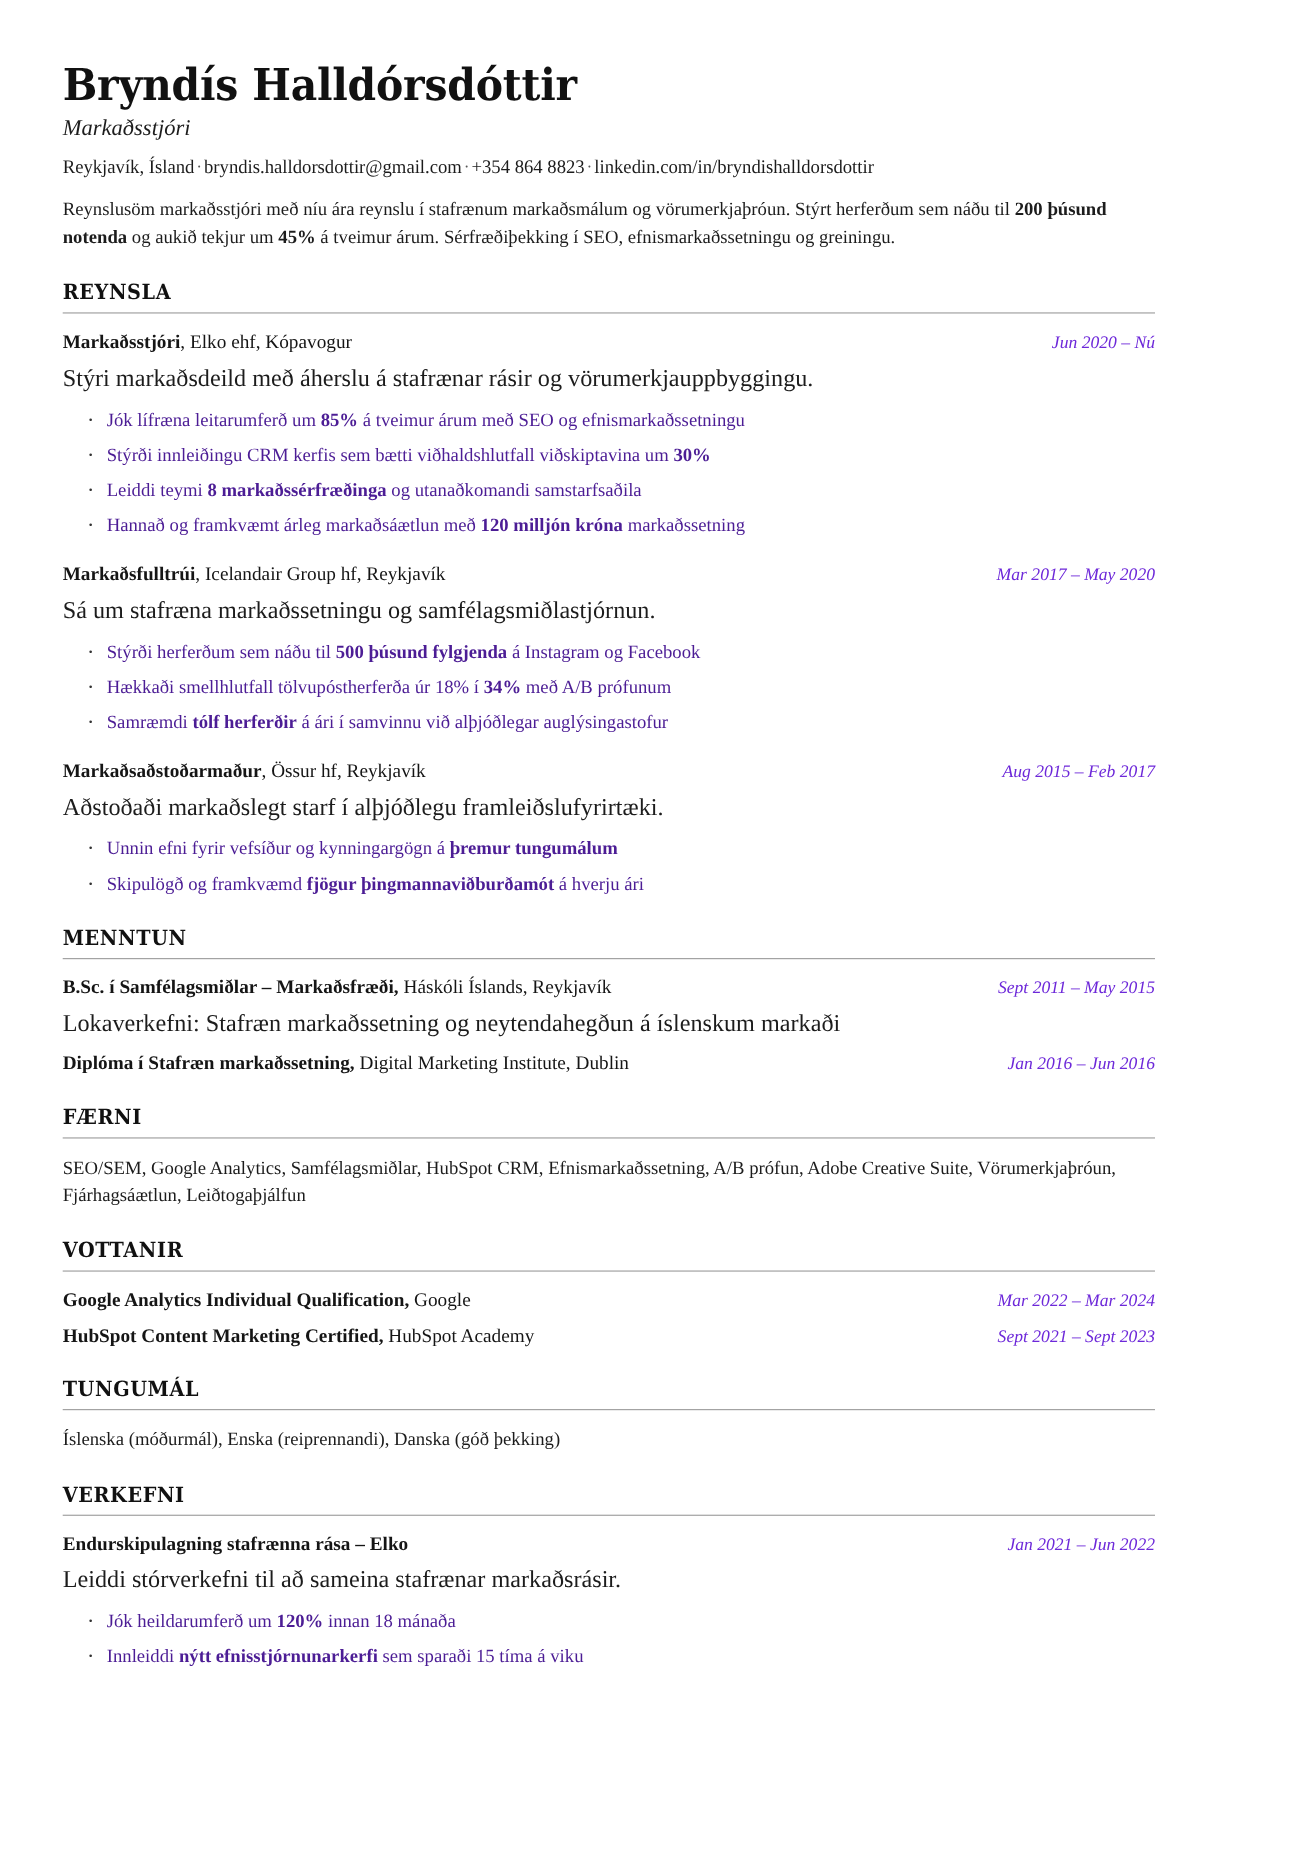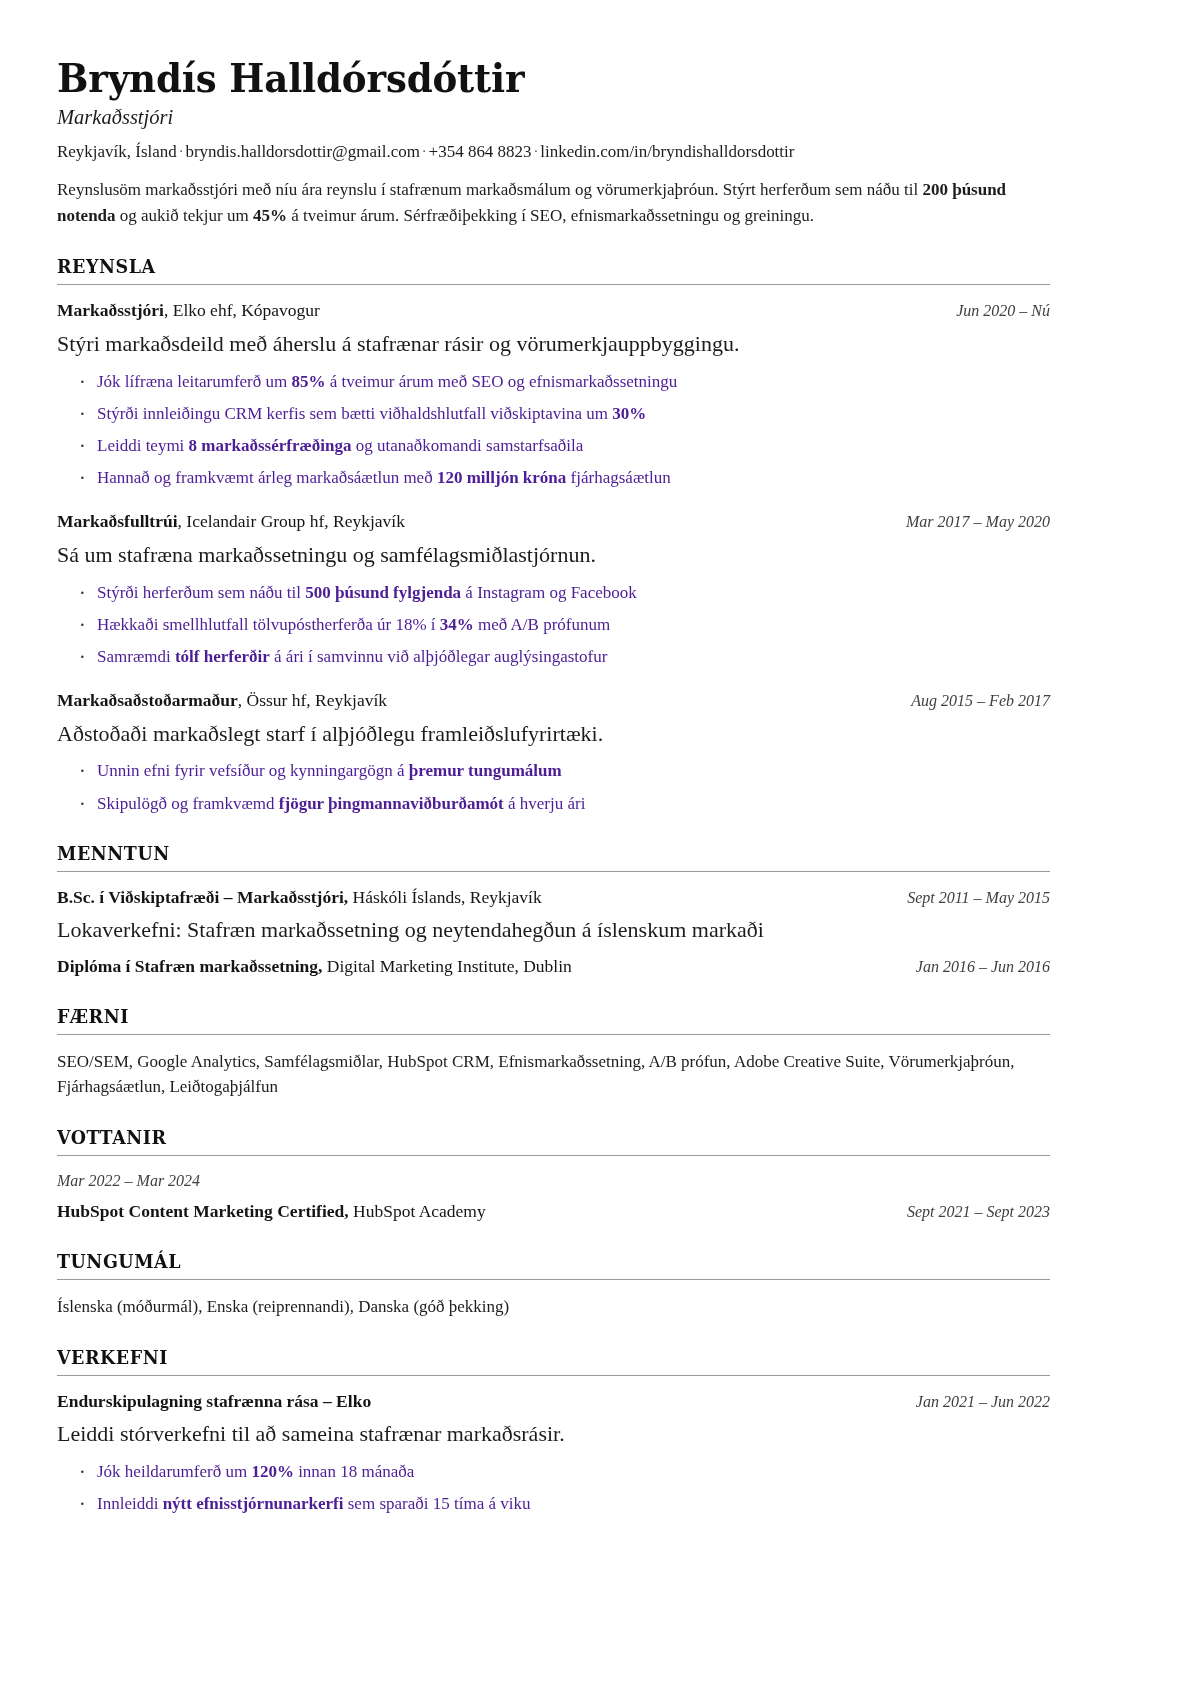--- a/index.html
+++ b/index.html
@@ -102,21 +102,21 @@
     font-size: 17.5px;
     line-height: 1.35;
     color: #151515;
     flex: 1 1 auto;
   }
   .entry-title .role { font-weight: 700; }
   .entry-date {
     font-style: italic;
     font-size: 16px;
     line-height: 1.35;
-    color: #404040;
+    color: #6d28d9;
     white-space: nowrap;
     flex: 0 0 auto;
     text-align: left;
   }
   .entry-sub {
     font-size: 22px;
     line-height: 1.45;
     margin-top: 5px;
     color: #1c1c1c;
   }
@@ -177,21 +177,21 @@
           <div class="entry">
             <div class="entry-head">
               <div class="entry-title"><span class="role">Markaðsstjóri</span><span>, Elko ehf, Kópavogur</span></div>
               <div class="entry-date">Jun 2020 – Nú</div>
             </div>
             <div class="entry-sub">Stýri markaðsdeild með áherslu á stafrænar rásir og vörumerkjauppbyggingu.</div>
             <ul class="bullets">
               <li><span>Jók lífræna leitarumferð um </span><b>85%</b><span> á tveimur árum með SEO og efnismarkaðssetningu</span></li>
               <li><span>Stýrði innleiðingu CRM kerfis sem bætti viðhaldshlutfall viðskiptavina um </span><b>30%</b></li>
               <li><span>Leiddi teymi </span><b>8 markaðssérfræðinga</b><span> og utanaðkomandi samstarfsaðila</span></li>
-              <li><span>Hannað og framkvæmt árleg markaðsáætlun með </span><b>120 milljón króna</b><span> fjárhagsáætlun</span></li>
+              <li><span>Hannað og framkvæmt árleg markaðsáætlun með </span><b>120 milljón króna</b><span> markaðssetning</span></li>
             </ul>
           </div>
           <div class="entry">
             <div class="entry-head">
               <div class="entry-title"><span class="role">Markaðsfulltrúi</span><span>, Icelandair Group hf, Reykjavík</span></div>
               <div class="entry-date">Mar 2017 – May 2020</div>
             </div>
             <div class="entry-sub">Sá um stafræna markaðssetningu og samfélagsmiðlastjórnun.</div>
             <ul class="bullets">
               <li><span>Stýrði herferðum sem náðu til </span><b>500 þúsund fylgjenda</b><span> á Instagram og Facebook</span></li>
@@ -212,21 +212,21 @@
           </div>
         </div>
     </section>
 
     <section class="section">
       <h2 class="section-title">MENNTUN</h2>
       <div class="rule"></div>
       <div class="tight">
           <div class="entry">
             <div class="entry-head">
-              <div class="entry-title"><span class="role">B.Sc. í Viðskiptafræði – Markaðsstjóri,</span><span> Háskóli Íslands, Reykjavík</span></div>
+              <div class="entry-title"><span class="role">B.Sc. í Samfélagsmiðlar – Markaðsfræði,</span><span> Háskóli Íslands, Reykjavík</span></div>
               <div class="entry-date">Sept 2011 – May 2015</div>
             </div>
             <div class="entry-sub">Lokaverkefni: Stafræn markaðssetning og neytendahegðun á íslenskum markaði</div>
           </div>
           <div class="entry">
             <div class="entry-head">
               <div class="entry-title"><span class="role">Diplóma í Stafræn markaðssetning,</span><span> Digital Marketing Institute, Dublin</span></div>
               <div class="entry-date">Jan 2016 – Jun 2016</div>
             </div>
           </div>
@@ -237,20 +237,21 @@
       <h2 class="section-title">FÆRNI</h2>
       <div class="rule"></div>
       <p class="plain-text">SEO/SEM, Google Analytics, Samfélagsmiðlar, HubSpot CRM, Efnismarkaðssetning, A/B prófun, Adobe Creative Suite, Vörumerkjaþróun, Fjárhagsáætlun, Leiðtogaþjálfun</p>
     </section>
 
     <section class="section">
       <h2 class="section-title">VOTTANIR</h2>
       <div class="rule"></div>
       <div>
           <div class="entry-head cert-row">
+            <div class="entry-title"><span class="role">Google Analytics Individual Qualification,</span><span> Google</span></div>
             <div class="entry-date">Mar 2022 – Mar 2024</div>
           </div>
           <div class="entry-head cert-row">
             <div class="entry-title"><span class="role">HubSpot Content Marketing Certified,</span><span> HubSpot Academy</span></div>
             <div class="entry-date">Sept 2021 – Sept 2023</div>
           </div>
         </div>
     </section>
 
     <section class="section">

